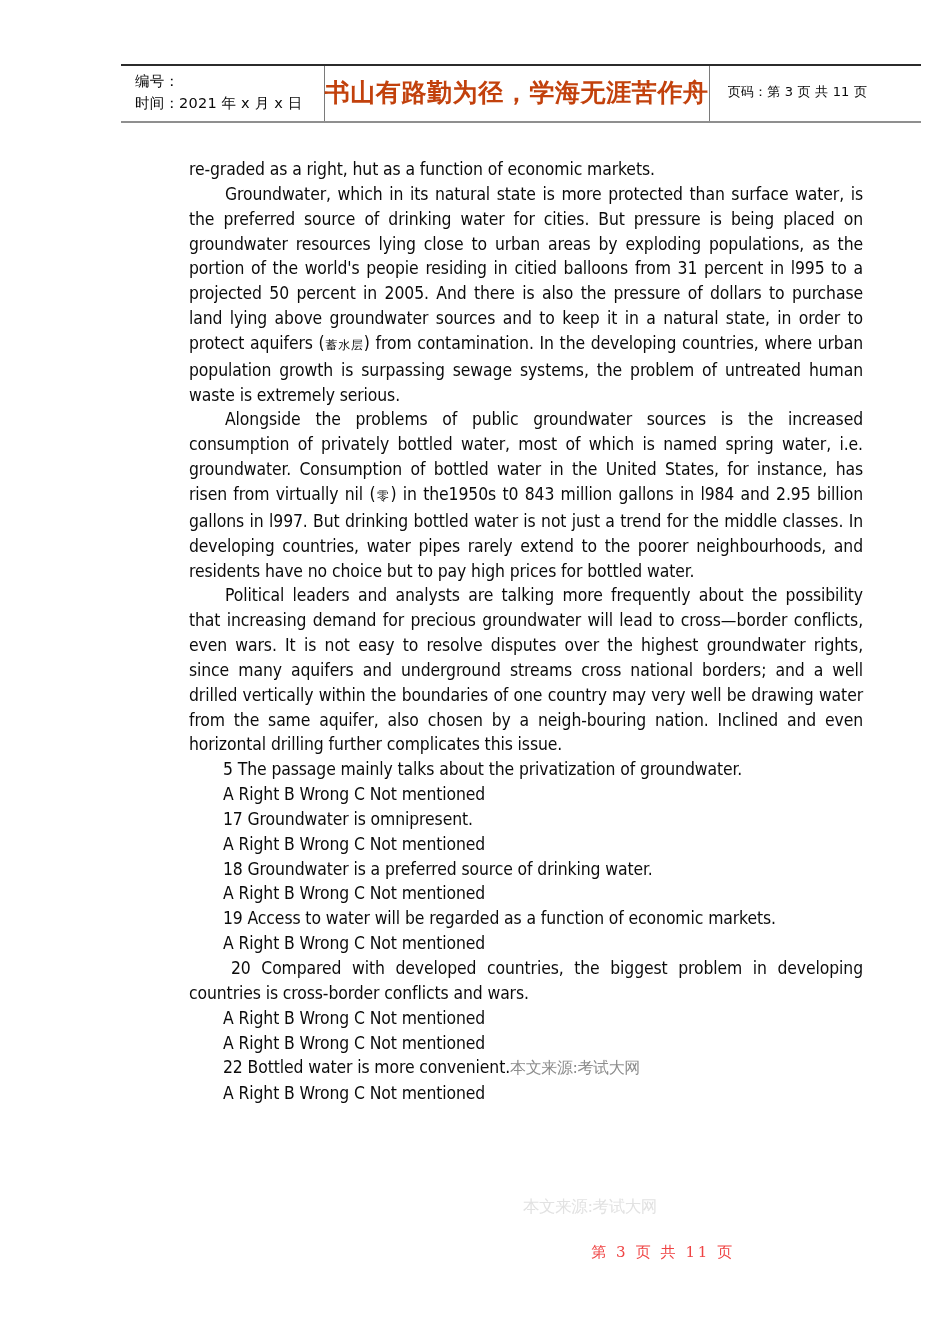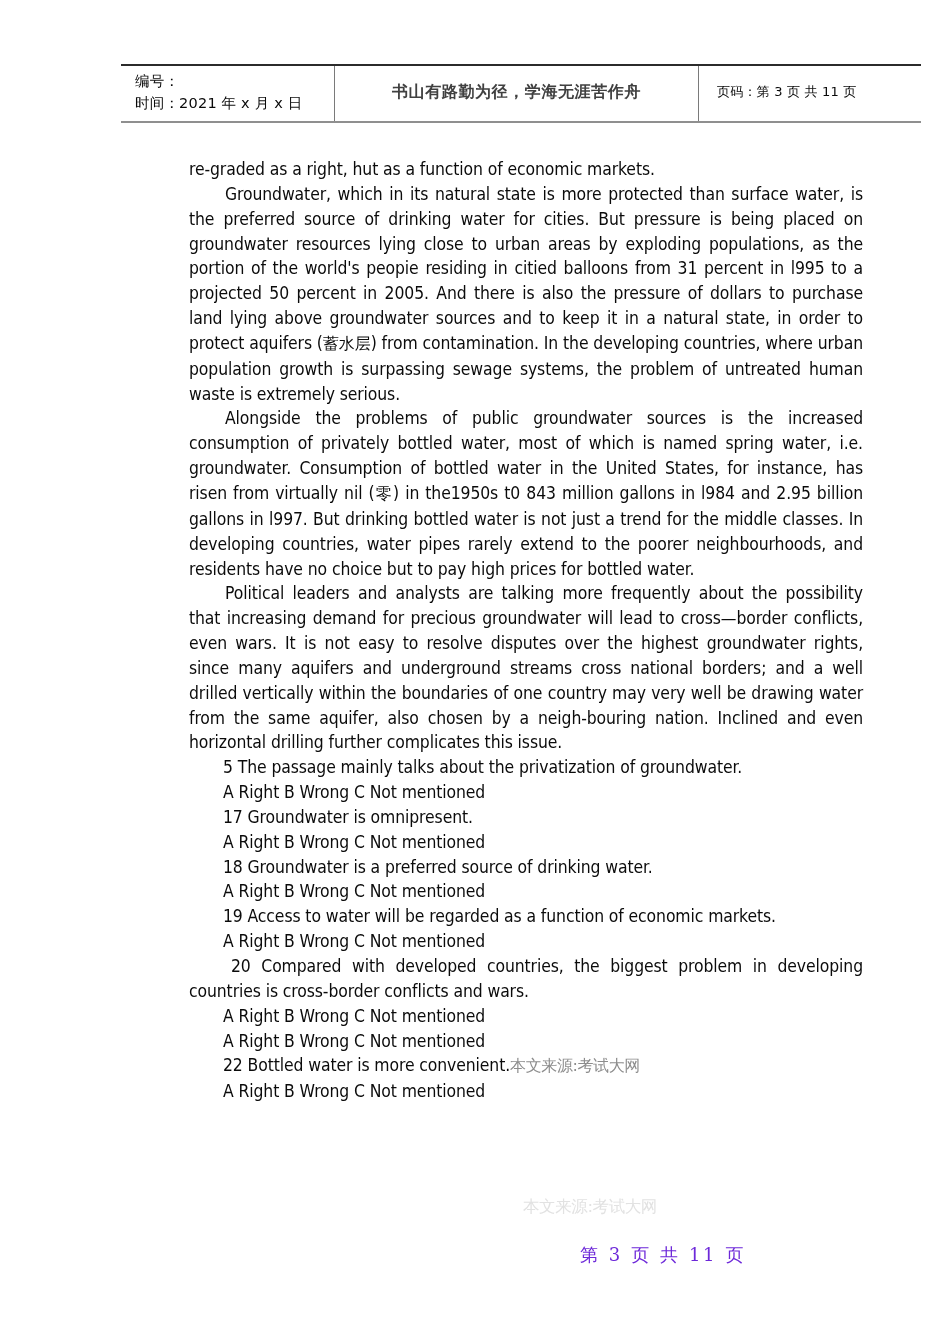--- a/index.html
+++ b/index.html
@@ -54,24 +54,24 @@
     letter-spacing: 0.2px;
   }
   .hcell-mid {
     flex: 1;
     align-items: center;
     justify-content: center;
     border-right: 1px solid #7a7a7a;
     text-align: center;
   }
   .hcell-mid .motto {
-    color: #404040;
+    color: #c2410c;
     font-family: "DejaVu Serif", "Liberation Serif", serif;
     font-weight: bold;
-    font-size: 16px;
+    font-size: 25px;
     letter-spacing: 0.6px;
     white-space: nowrap;
   }
   .hcell-right {
     width: 222px;
     padding-left: 18px;
     font-family: "DejaVu Sans", "Liberation Sans", sans-serif;
     font-size: 13px;
     color: #0a0a0a;
     letter-spacing: 0.2px;
@@ -107,21 +107,21 @@
   p.para.qline {
     text-align: left;
     text-indent: 34px;
   }
   p.para.qjust {
     text-align: justify;
     text-indent: 42px;
   }
   .cjk {
     font-family: Liberation Serif, serif;
-    font-size: 16px;
+    font-size: 12px;
   }
   .watermark-inline {
     color: #8d8d8d;
     font-family: "DejaVu Sans", "Liberation Sans", sans-serif;
     font-size: 16px;
     letter-spacing: -0.4px;
   }
   .watermark-ghost {
     position: absolute;
     left: 475px;
@@ -140,22 +140,22 @@
     left: 0;
     top: 1243px;
     width: 950px;
     text-align: center;
     padding-right: 0px;
   }
   .footer-inner {
     display: inline-block;
     margin-left: 280px;
     font-family: "DejaVu Serif", "Liberation Serif", serif;
-    font-size: 18px;
-    color: #6d28d9;
+    font-size: 15px;
+    color: #ef4444;
     letter-spacing: 2.6px;
     white-space: nowrap;
   }
 </style>
 </head>
 <body>
 
 <div class="page">
 
   <div class="header-table">

